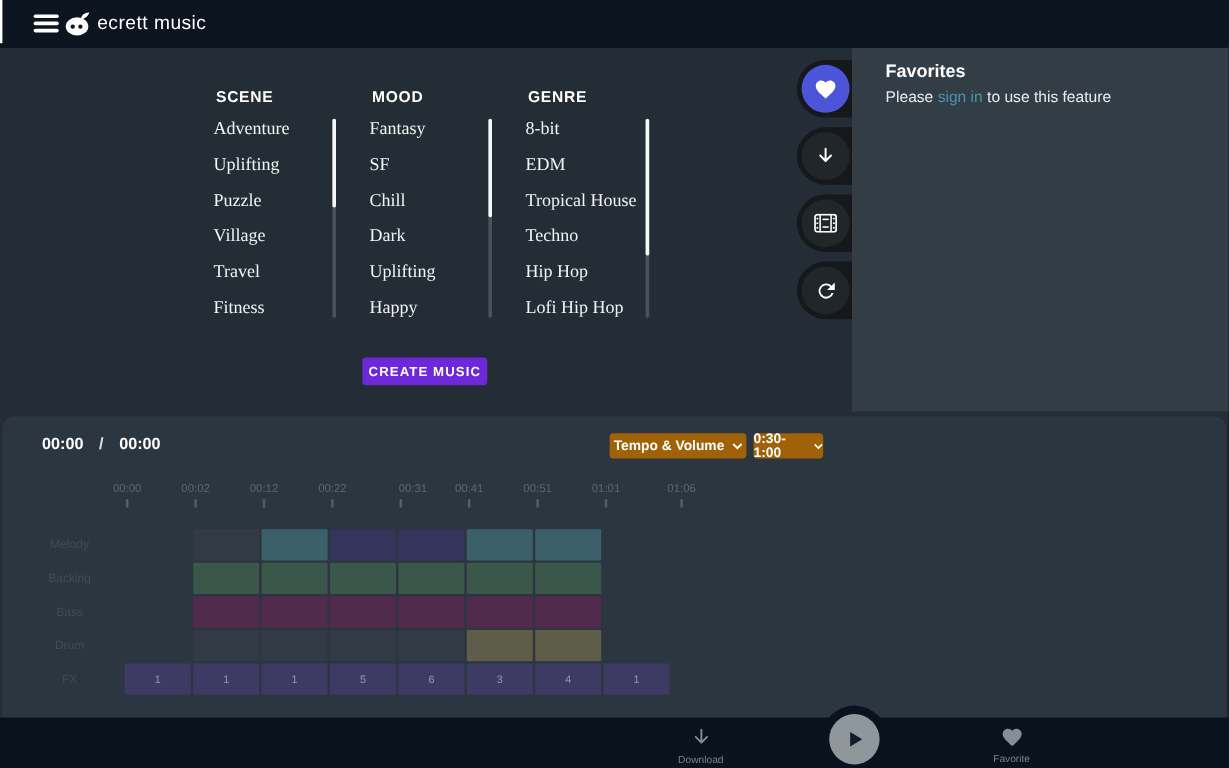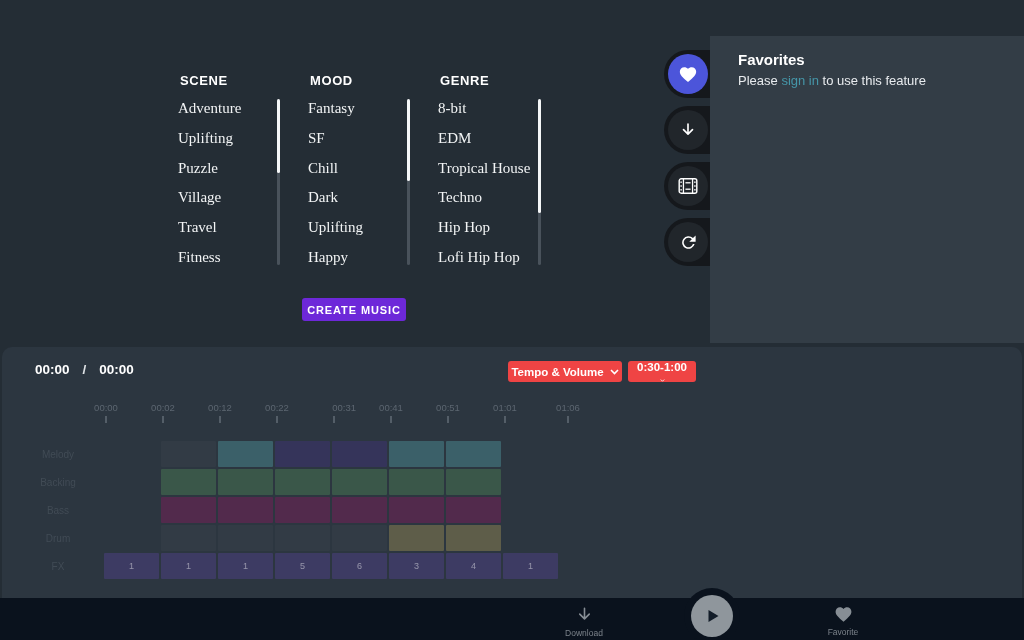--- a/index.html
+++ b/index.html
@@ -32,43 +32,60 @@
   .fav-msg { position:absolute; left:28px; top:37px; color:#e8ebee; font-size:13px; }
   .fav-link { cursor:pointer; }
   
   .rail-blob { position:absolute; left:664px; width:46px; height:48px; background:#15181c; border-radius:24px 0 0 24px; }
   .rail-btn { position:absolute; left:4px; top:4px; width:40px; height:40px; border-radius:50%;
               display:flex; align-items:center; justify-content:center; cursor:pointer; background:#21262b; }
   
   .player { position:absolute; left:2px; top:347px; width:1020px; height:251px; background:#2c3640; border-radius:10px 10px 0 0; }
   .time-display { position:absolute; left:33px; top:15px; color:#fff; font-size:13.5px; font-weight:bold; display:flex; gap:13px; }
   .time-sep { color:#dfe3e6; }
-  .dropdown { position:absolute; top:14px; height:21px; background:#ef4444; border-radius:3px; color:#fff;
+  .dropdown { position:absolute; top:14px; height:21px; background:#a16207; border-radius:3px; color:#fff;
               font-size:11.5px; font-weight:bold; display:flex; align-items:center; justify-content:center; gap:6px; cursor:pointer; }
   .dd-tempo { left:506px; width:114px; }
-  .dd-range { left:626px; width:68px;flex-direction:column; }
+  .dd-range { left:626px; width:58px; }
   .tick-label { position:absolute; top:55px; width:44px; text-align:center; color:#5c6670; font-size:9.5px; }
   .tick-mark { position:absolute; top:69px; width:2px; height:7px; background:#545e68; }
   .row-label { position:absolute; left:20px; width:72px; text-align:center; color:#414b55; font-size:10px; }
   .cell { position:absolute; height:26px; border-radius:1px; display:flex; align-items:center; justify-content:center;
           color:rgba(255,255,255,.45); font-size:9px; }
   
   .bottom-bar { position:absolute; left:0; top:598px; width:1024px; height:42px; background:#0a121d; z-index:10; }
   .notch { position:absolute; left:684px; top:-10px; width:56px; height:56px; border-radius:50%; background:#0a121d; }
   .play-btn { position:absolute; left:691px; top:-3px; width:42px; height:42px; border-radius:50%; background:#8f969c;
               display:flex; align-items:center; justify-content:center; cursor:pointer; }
   .bb-group { position:absolute; top:7px; width:80px; display:flex; flex-direction:column; align-items:center; gap:4px; cursor:pointer; }
   .bb-label { color:#7b828a; font-size:8.5px; }
   .z20 { z-index:20; }
 </style>
 </head>
 <body>
 
 <div class="app">
 
+  <header class="topbar">
+    <div class="edge-sliver"></div>
+    <div class="hamburger">
+        <span></span>
+        <span></span>
+        <span></span>
+      </div>
+    <div class="logo">
+      <svg width="22" height="21" viewBox="0 0 22 21">
+        <path d="M13.2 7 Q14.5 1.2 20.5 1.5 Q19 5.2 15.8 6.6 Z" fill="#fff"></path>
+        <ellipse cx="10.2" cy="13" rx="9.4" ry="7.6" fill="#fff"></ellipse>
+        <circle cx="6.6" cy="13.2" r="1.8" fill="#0c1420"></circle>
+        <circle cx="13" cy="13.2" r="1.8" fill="#0c1420"></circle>
+      </svg>
+    </div>
+    <div class="brand">ecrett music</div>
+  </header>
 
   <main id="selector">
       <div class="sel-col-header" style="left: 180px; top: 73px;">SCENE</div>
       <div class="sel-item" style="left: 178px; top: 100px;">Adventure</div>
       <div class="sel-item" style="left: 178px; top: 129.8px;">Uplifting</div>
       <div class="sel-item" style="left: 178px; top: 159.6px;">Puzzle</div>
       <div class="sel-item" style="left: 178px; top: 189.4px;">Village</div>
       <div class="sel-item" style="left: 178px; top: 219.2px;">Travel</div>
       <div class="sel-item" style="left: 178px; top: 249px;">Fitness</div>
       <div class="scrollbar-track" style="left: 277px; top: 99px; height: 166px;">

